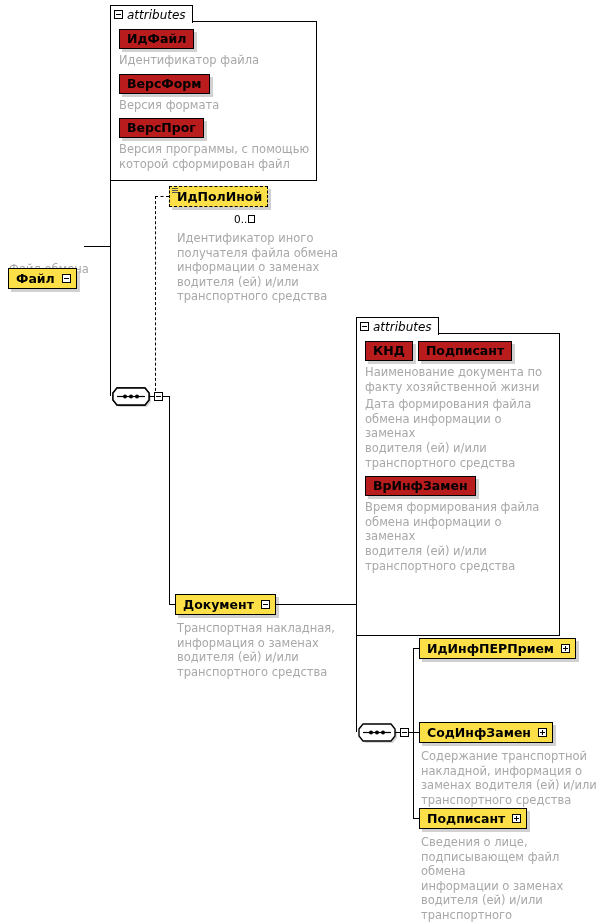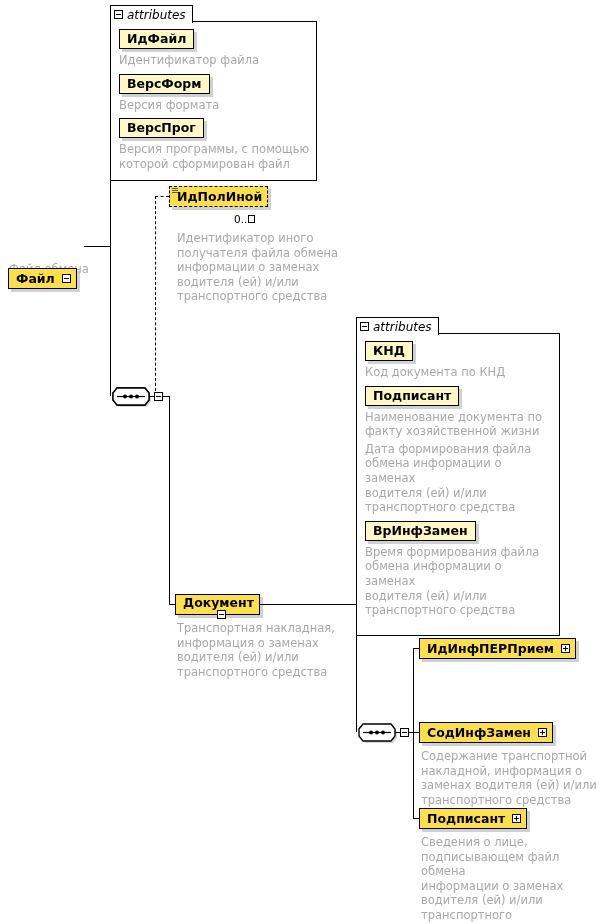--- a/index.html
+++ b/index.html
@@ -126,21 +126,21 @@
 
   .node.optional {
     border: 1.5px dashed #000;
   }
   .node.optional .node-label { font-weight: bold; }
 
   
   .attr-chip {
     display: inline-block;
     border: 1.6px solid #000;
-    background: #fef9c3;
+    background: #b91c1c;
     padding: 1px 7px 1px 7px;
     font-weight: bold;
     font-size: 12.5px;
     box-shadow: 3px 3px 0 0 rgba(0,0,0,0.18);
     margin: 3px 0 2px 0;
     line-height: 16px;
   }
 
   
   .desc {
@@ -282,37 +282,36 @@
   <div class="line-v" style="left:169px; top:396px; height:208px;"></div>
   <div class="line-h" style="left:169px; top:604px; width:8px;"></div>
 
   <div class="attr-tab" style="left:356px; top:317px;">
     <span class="toggle"></span>
     <span class="tab-label">attributes</span>
   </div>
   <div class="attr-body" style="left:356px; top:333px; width:204px; height:303px;">
     <div class="attr-body-inner">
       <span class="attr-chip">КНД</span>
-      <span class="desc-inline">Код документа по КНД</span>
       <span class="attr-chip">Подписант</span>
       <span class="desc-inline">Наименование документа по
 факту хозяйственной жизни</span>
       <span class="desc-inline">Дата формирования файла
 обмена информации о заменах
 водителя (ей) и/или
 транспортного средства</span>
       <span class="attr-chip">ВрИнфЗамен</span>
       <span class="desc-inline">Время формирования файла
 обмена информации о заменах
 водителя (ей) и/или
 транспортного средства</span>
     </div>
   </div>
 
-  <div class="node" style="left:175px; top:594px;flex-direction:column;">
+  <div class="node" style="left:175px; top:594px;">
     <span class="node-label">Документ</span>
     <span class="toggle"></span>
   </div>
   <div class="desc" style="left:177px; top:621px; width:165px;">Транспортная накладная,
 информация о заменах
 водителя (ей) и/или
 транспортного средства</div>
 
   <div class="line-h" style="left:258px; top:604px; width:98px;"></div>
 

